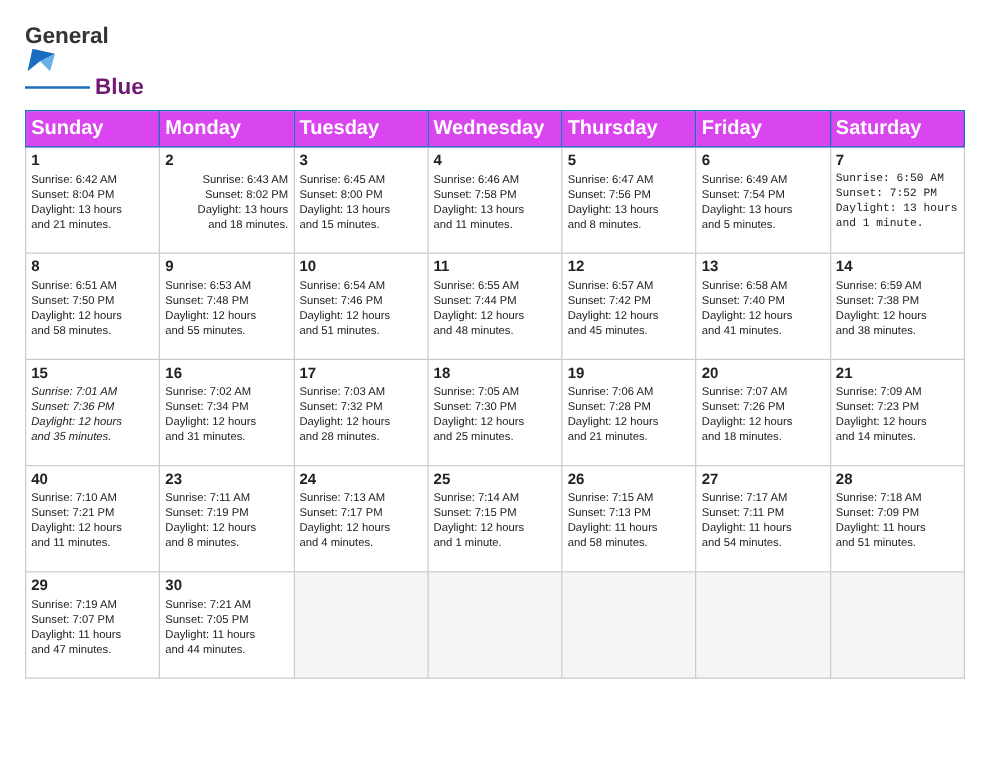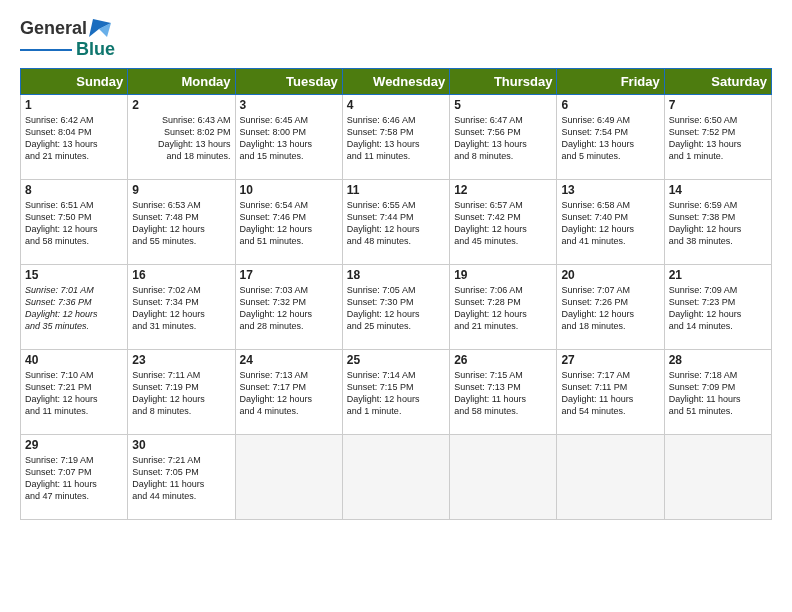--- a/index.html
+++ b/index.html
@@ -20,21 +20,22 @@
       justify-content: space-between;
       margin-bottom: 6px;
     }
     .logo {
       display: flex;
       flex-direction: column;
       align-items: flex-start;
     }
     .logo-line {
       display: flex;
-      align-items: center;
+      align-items: flex-start;
+      flex-direction: column;
     }
     .logo-divider {
       width: 52px;
       height: 2px;
       background: #1a6dbf;
       margin-top: 1px;
     }
     .title-block {
       text-align: right;
     }
@@ -49,26 +50,26 @@
       color: #444;
       margin-top: 2px;
     }
     .calendar {
       width: 100%;
       border-collapse: collapse;
       table-layout: fixed;
       margin-top: 8px;
     }
     .calendar th {
-      background: #4d7c0f;
+      background: #d946ef;
       color: #fff;
-      font-size: 13px;
+      font-size: 16px;
       font-weight: bold;
       padding: 5px 4px;
-      text-align: right;
+      text-align: left;
       border: 1px solid #1a6dbf;
     }
     .calendar td {
       border: 1px solid #ccc;
       vertical-align: top;
       padding: 3px 4px;
       font-size: 9.5px;
       color: #222;
       height: 85px;
       background: #fff;
@@ -99,21 +100,21 @@
     <div class="logo">
       <div class="logo-line">
         <span style="font-size:18px;font-weight:bold;color:#333;font-family:Arial,sans-serif;">General</span>
         <svg width="22" height="20" viewBox="0 0 22 20" style="margin-left:2px;">
           <polygon points="4,0 22,4 10,10 0,18" fill="#1a6dbf"></polygon>
           <polygon points="10,10 22,4 18,18" fill="#2a8de0" opacity="0.7"></polygon>
         </svg>
       </div>
       <div style="display:flex;align-items:center;">
         <div class="logo-divider"></div>
-        <span style="font-size:18px;font-weight:bold;color:#0f766e;font-family:Arial,sans-serif;margin-left:4px;">Blue</span>
+        <span style="font-size:18px;font-weight:bold;color:#701a75;font-family:Arial,sans-serif;margin-left:4px;">Blue</span>
       </div>
     </div>
     <div class="title-block">
       <div class="month-title"></div>
       <div class="location"></div>
     </div>
   </div>
 
   <table class="calendar">
     <thead>
@@ -166,21 +167,21 @@
           </td>
           <td>
             <span class="day-num">6</span>
             <div class="day-info" style="white-space: pre-line;">Sunrise: 6:49 AM
 Sunset: 7:54 PM
 Daylight: 13 hours
 and 5 minutes.</div>
           </td>
           <td>
             <span class="day-num">7</span>
-            <div class="day-info" style="white-space: pre-line;">Sunrise: 6:50 AM
+            <div class="day-info" style="white-space: pre-line; font-family: Liberation Mono, monospace;">Sunrise: 6:50 AM
 Sunset: 7:52 PM
 Daylight: 13 hours
 and 1 minute.</div>
           </td>
         </tr>
         <tr>
           <td>
             <span class="day-num">8</span>
             <div class="day-info" style="white-space: pre-line;">Sunrise: 6:51 AM
 Sunset: 7:50 PM

